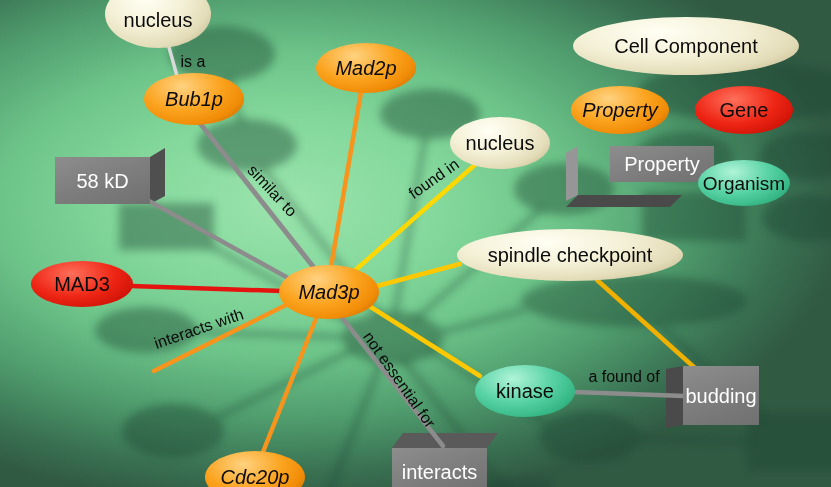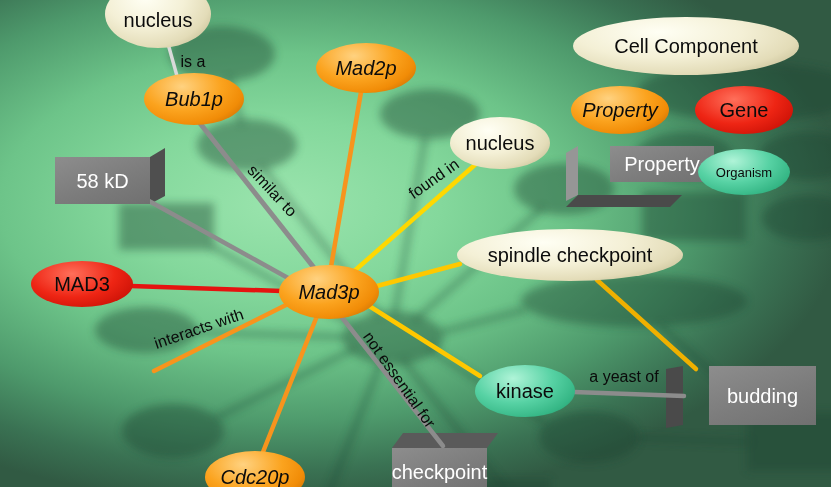--- a/index.html
+++ b/index.html
@@ -133,55 +133,55 @@
   <div class="node ellipse orange big" style="left:279px;top:265px;width:100px;height:54px">
     <span>Mad3p</span>
     </div>
 
 
   <div class="node ellipse orange" style="left:205px;top:451px;width:100px;height:52px">
     <span>Cdc20p</span>
     </div>
 
   <div class="node box" style="left:392px;top:448px;width:95px;height:47px">
-    <span>checkpoint</span>
+    <span>interacts</span>
     </div>
 
   <div class="node ellipse teal" style="left:475px;top:365px;width:100px;height:52px">
     <span>kinase</span>
     </div>
 
   <div class="node ellipse cream big" style="left:457px;top:229px;width:226px;height:52px">
     <span>spindle checkpoint</span>
     </div>
 
-  <div class="node box" style="left:709px;top:366px;width:107px;height:59px">
+  <div class="node box" style="left:683px;top:366px;width:76px;height:59px">
     <span>budding</span>
     </div>
 
   <div class="node ellipse cream big" style="left:573px;top:17px;width:226px;height:58px">
     <span>Cell Component</span>
     </div>
 
   <div class="node ellipse orange" style="left:571px;top:86px;width:98px;height:48px">
     <span>Property</span>
     </div>
 
   <div class="node ellipse red" style="left:695px;top:86px;width:98px;height:48px">
     <span>Gene</span>
     </div>
 
   <div class="node box" style="left:610px;top:146px;width:104px;height:36px">
     <span>Property</span>
     </div>
 
-  <div class="node ellipse teal" style="left:698px;top:149px;width:92px;height:46px;font-size:13px">
+  <div class="node ellipse teal" style="left:698px;top:160px;width:92px;height:46px;font-size:19px">
     <span>Organism</span>
     </div>
 
   <div class="elabel" style="left:193px;top:62px;transform:translate(-50%,-50%)">is a</div>
   <div class="elabel" style="left:272px;top:191px;transform:translate(-50%,-50%) rotate(47deg)">similar to</div>
   <div class="elabel" style="left:434px;top:179px;transform:translate(-50%,-50%) rotate(-35deg)">found in</div>
   <div class="elabel" style="left:199px;top:329px;transform:translate(-50%,-50%) rotate(-19deg)">interacts with</div>
   <div class="elabel" style="left:399px;top:380px;transform:translate(-50%,-50%) rotate(55deg)">not essential for</div>
-  <div class="elabel" style="left:624px;top:377px;transform:translate(-50%,-50%)">a yeast of</div>
+  <div class="elabel" style="left:624px;top:377px;transform:translate(-50%,-50%)">a found of</div>
 
 </div>
 
 </body></html>

